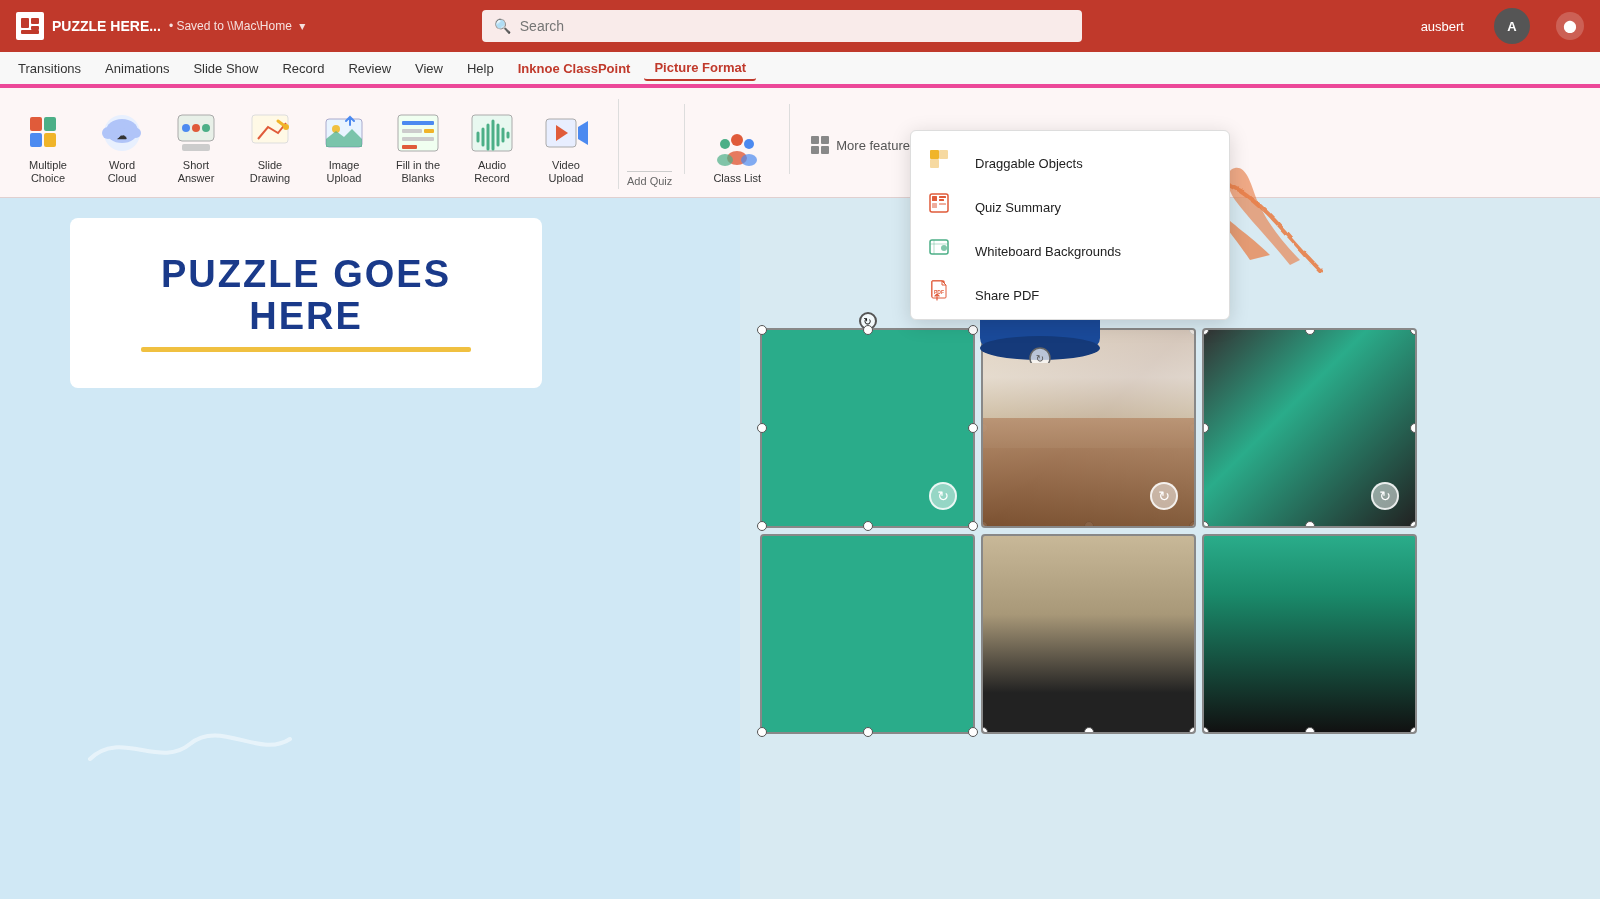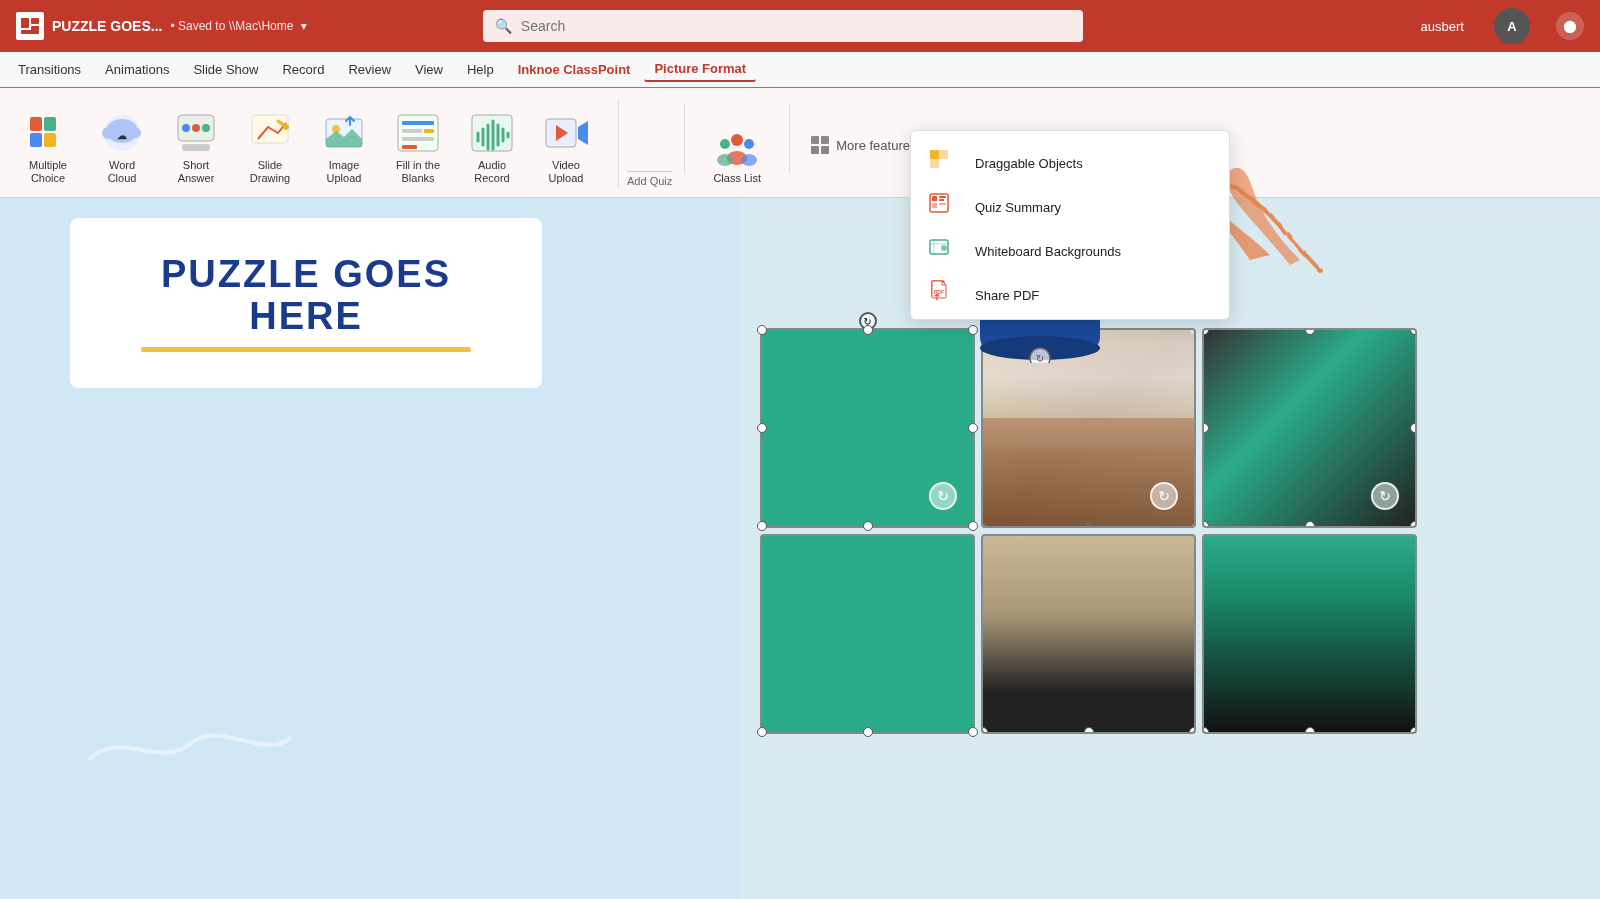--- a/index.html
+++ b/index.html
@@ -62,21 +62,21 @@
       flex-shrink: 0;
     }
     .username {
       color: white; font-size: 13px; margin-right: 4px;
     }
 
     
     .menu-bar {
       height: 36px;
       background: #f8f8f8;
-      border-bottom: 1px solid #ec4899;
+      border-bottom: 4px solid #ec4899;
       display: flex;
       align-items: center;
       padding: 0 8px;
       gap: 4px;
     }
     .menu-item {
       padding: 4px 10px;
       font-size: 13px;
       color: #333;
       cursor: pointer;
@@ -231,21 +231,21 @@
 <div class="title-bar">
   <div class="title-bar-left">
     <div class="app-icon">
       <svg width="20" height="20" viewBox="0 0 20 20">
         <rect x="1" y="2" width="8" height="10" rx="1" fill="#c0392b"></rect>
         <rect x="11" y="2" width="8" height="6" rx="1" fill="#c0392b"></rect>
         <rect x="11" y="10" width="8" height="4" rx="1" fill="#c0392b"></rect>
         <rect x="1" y="14" width="18" height="4" rx="1" fill="#c0392b"></rect>
       </svg>
     </div>
-    <span class="doc-title">PUZZLE GOES...</span>
+    <span class="doc-title">PUZZLE HERE...</span>
     <span class="save-status">
       <span>• Saved to \\Mac\Home</span>
       <span style="cursor:pointer; margin-left:4px;">▾</span>
     </span>
   </div>
 
   <div class="search-bar">
     <span style="color:#888; font-size:14px;">🔍</span>
     <input type="text" placeholder="Search" style="">
   </div>

